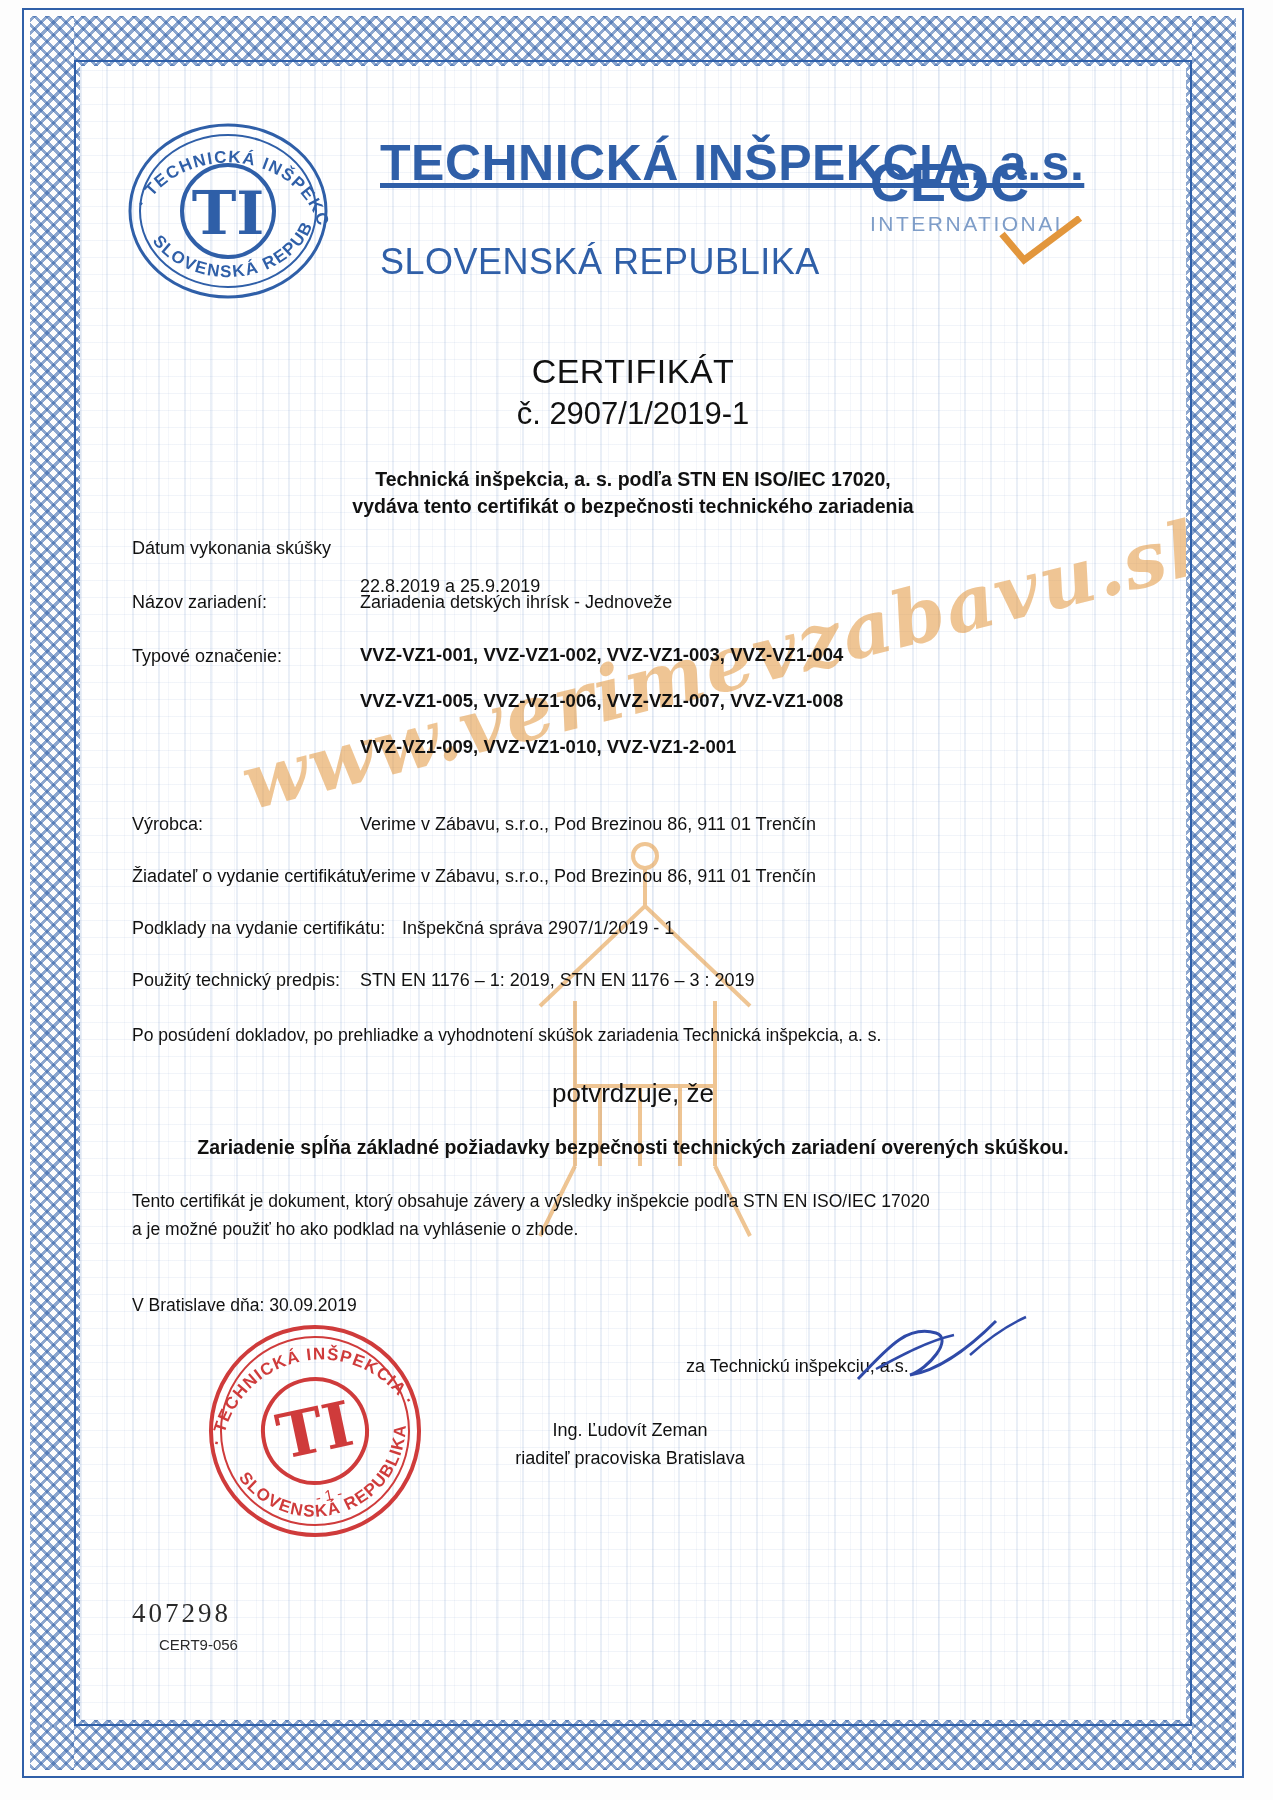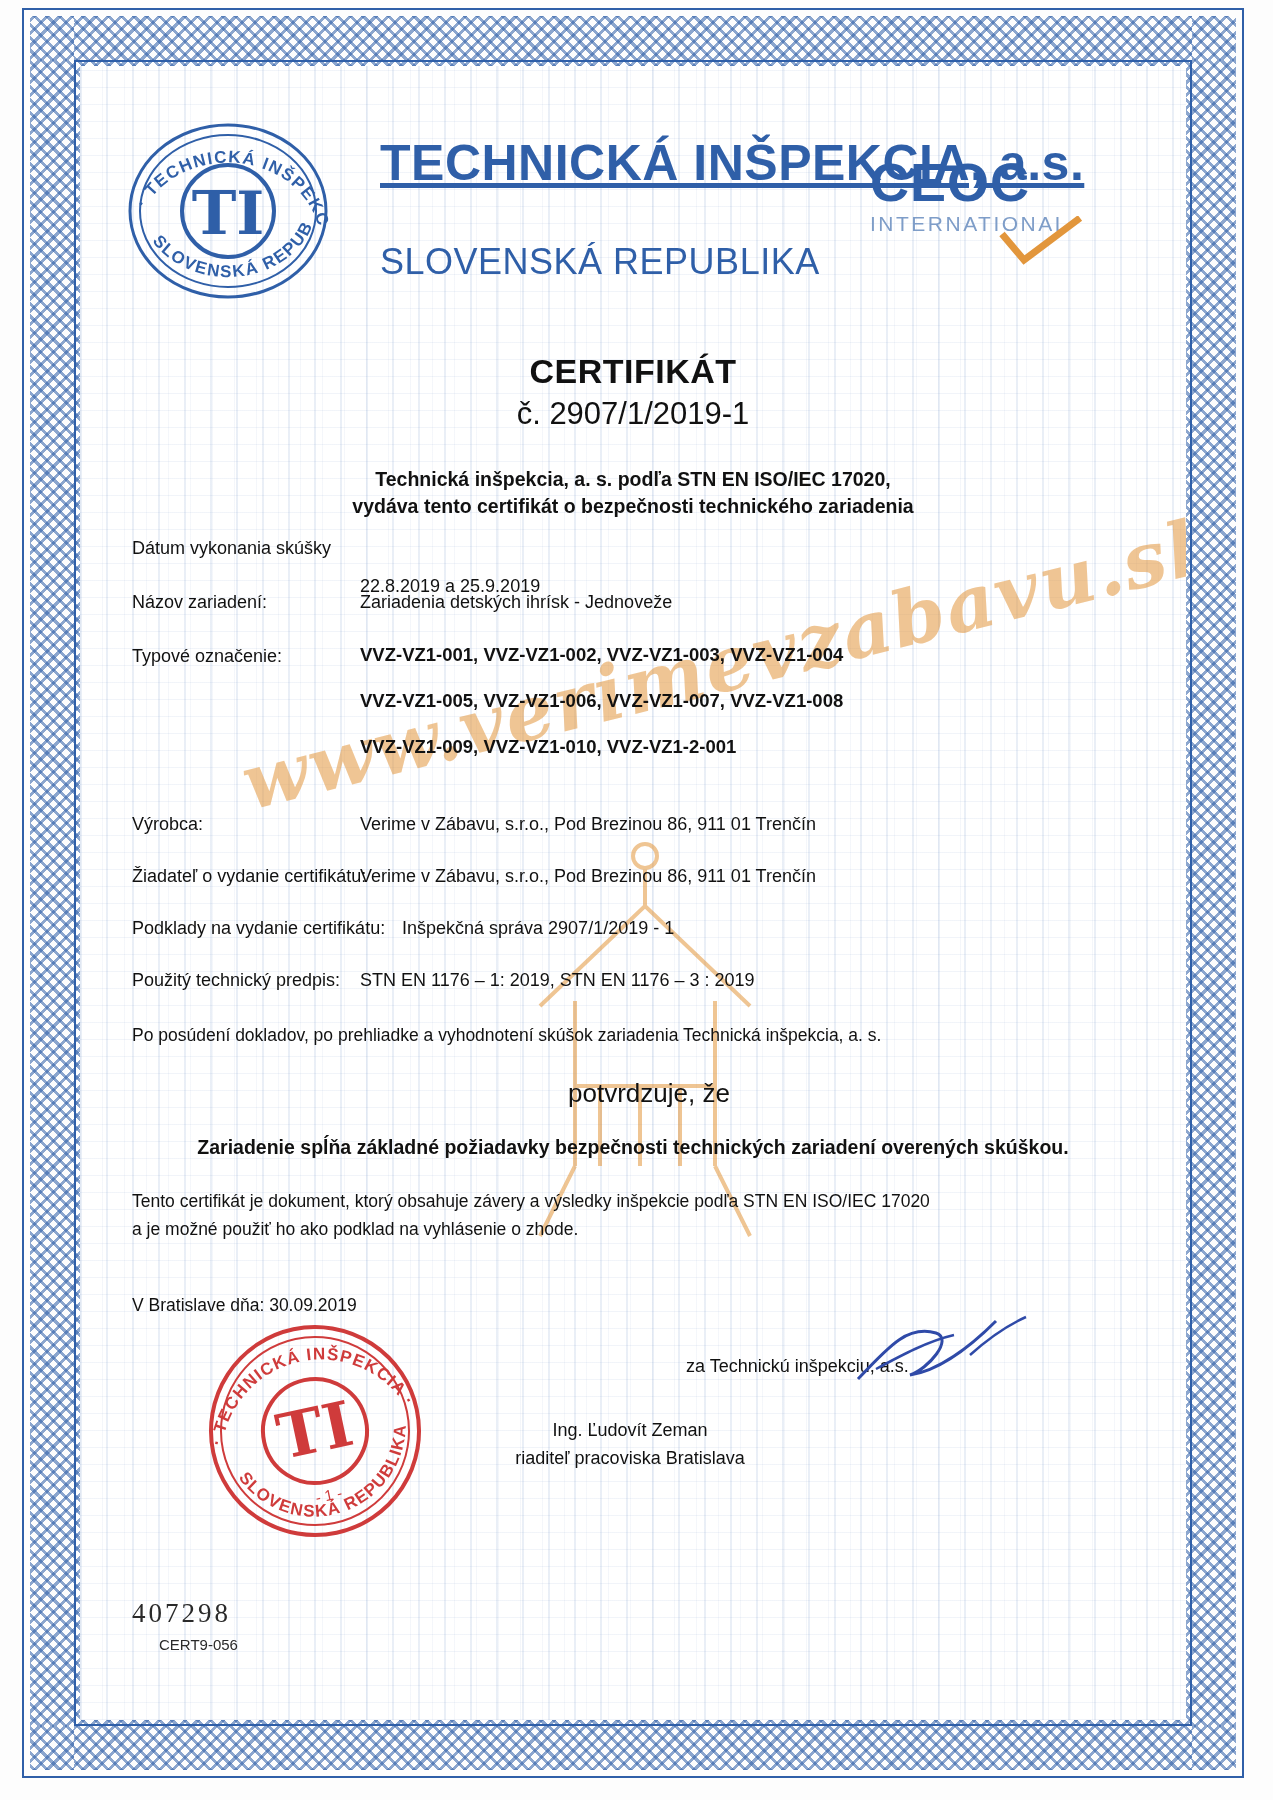--- a/index.html
+++ b/index.html
@@ -113,21 +113,21 @@
   .ceoc-sub {
     font-size: 21px; color: #7e9dc8; letter-spacing: 2.5px; margin-top: 2px;
   }
   .ceoc-check {
     position: absolute; left: 128px; top: 62px; width: 86px; height: 50px;
   }
 
   
   .cert-title {
     position: absolute; left: 0; top: 286px; width: 1106px;
-    text-align: center; font-size: 34px; font-weight: bold; color: #111;
+    text-align: center; font-size: 34px; font-weight: normal; color: #111;
     letter-spacing: .5px;
   }
   .cert-number {
     position: absolute; left: 0; top: 330px; width: 1106px;
     text-align: center; font-size: 31px; color: #111;
   }
   .lead {
     position: absolute; left: 0; top: 400px; width: 1106px;
     text-align: center; font-size: 19.5px; font-weight: bold; color: #111; line-height: 27px;
   }
@@ -269,21 +269,21 @@
         <span class="val" style="left:270px;">Inšpekčná správa 2907/1/2019 - 1</span>
       </div>
 
       <div class="field row" style="top:904px;">
         <span class="lbl">Použitý technický predpis:</span>
         <span class="val" style="left:228px;">STN EN 1176 – 1: 2019, STN EN 1176 – 3 : 2019</span>
       </div>
 
       <div class="para" style="top:956px;">Po posúdení dokladov, po prehliadke a vyhodnotení skúšok zariadenia Technická inšpekcia, a. s.</div>
 
-      <div class="confirm" style="top:1012px;padding-left:16px;">potvrdzuje, že</div>
+      <div class="confirm" style="top:1012px;">potvrdzuje, že</div>
 
       <div class="statement" style="top:1070px;">Zariadenie spĺňa základné požiadavky bezpečnosti technických zariadení overených skúškou.</div>
 
       <div class="para" style="top:1122px;">Tento certifikát je dokument, ktorý obsahuje závery a výsledky inšpekcie podľa STN EN ISO/IEC 17020</div>
       <div class="para" style="top:1150px;">a je možné použiť ho ako podklad na vyhlásenie o zhode.</div>
 
       <div class="para" style="top:1226px;">V Bratislave dňa: 30.09.2019</div>
 
       <div class="sig-line" style="left:606px; top:1290px;">za Technickú inšpekciu, a.s.</div>
 

